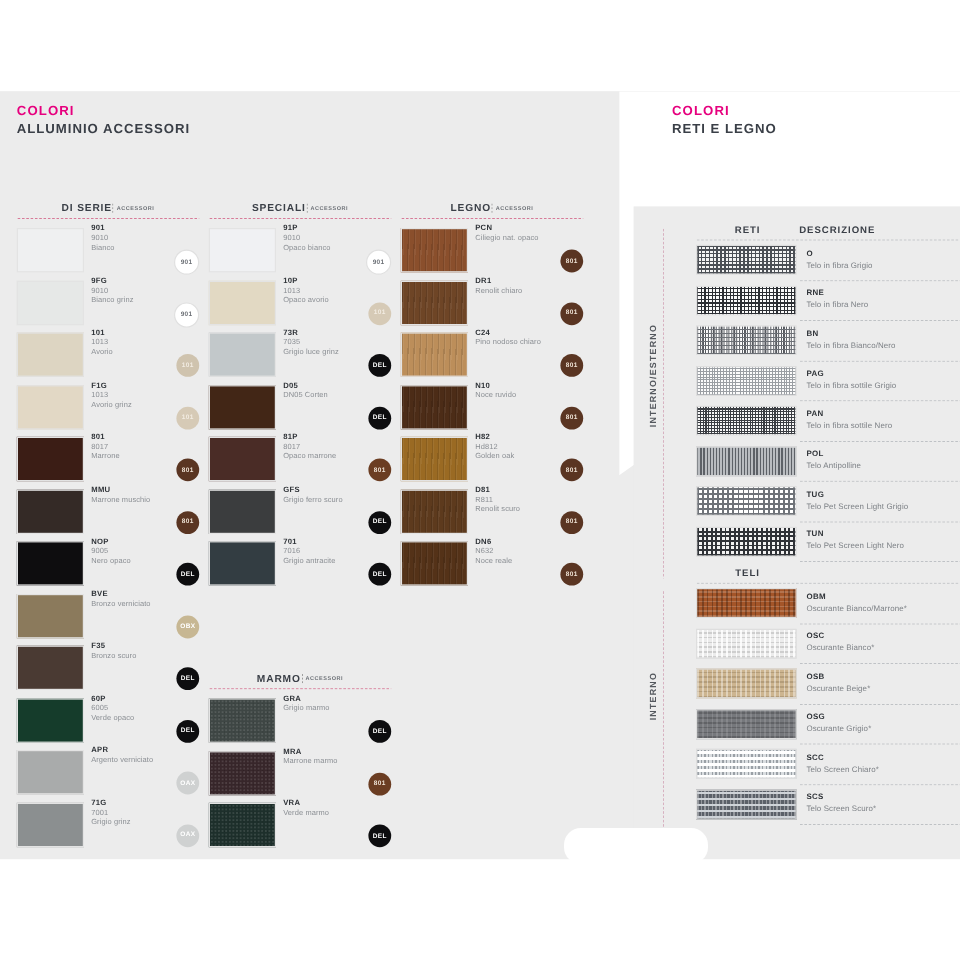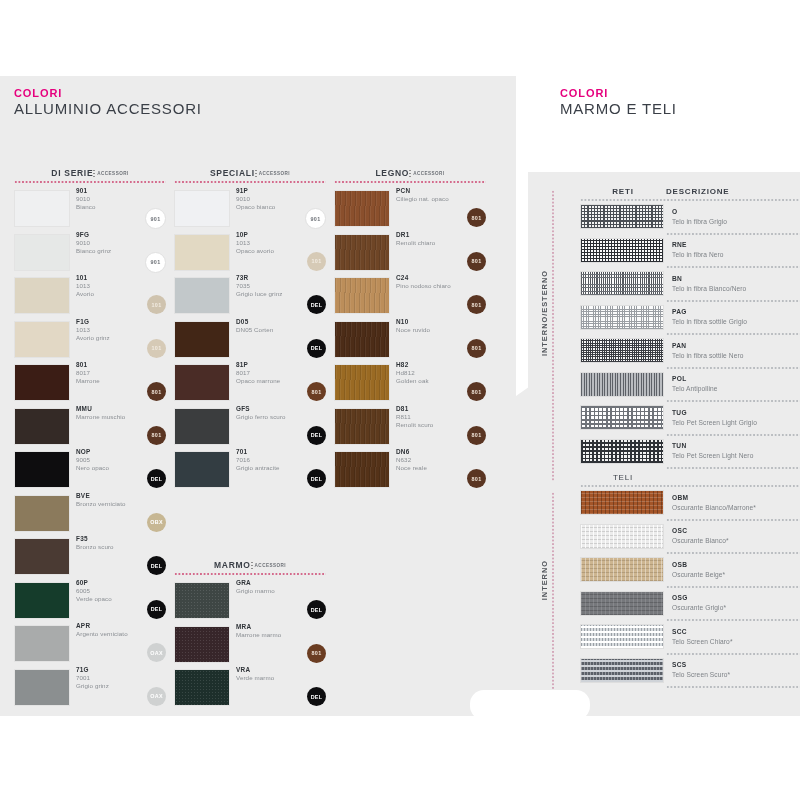--- a/index.html
+++ b/index.html
@@ -44,21 +44,21 @@
   #righthead{
     position:absolute;left:560px;top:86px;z-index:4;
   }
 
   
   .kicker{
     color:#e6007e;font-weight:bold;font-size:11px;letter-spacing:.9px;
     line-height:15px;
   }
   .title{
-    color:#3a3f47;font-weight:normal;font-size:15px;letter-spacing:.8px;
+    color:#3a3f47;font-weight:bold;font-size:11px;letter-spacing:.8px;
     line-height:15px;
   }
   #lefthead{position:absolute;left:14px;top:86px;z-index:4;}
 
   
   .col{position:absolute;z-index:4;}
   #col-serie{left:14px;top:164px;width:152px;}
   #col-spec{left:174px;top:164px;width:152px;}
   #col-legno{left:334px;top:164px;width:152px;}
   #col-marmo{left:174px;top:556px;width:152px;}
@@ -114,21 +114,21 @@
     height:2px;
     background-image:radial-gradient(#b9bcc0 45%, transparent 46%);
     background-size:3.6px 2px;background-repeat:repeat-x;
   }
   .rrow{display:flex;align-items:center;height:31.5px;}
   .rsw{width:84px;height:25px;border:1px solid #dedede;box-sizing:border-box;}
   .rtext{flex:1;padding-left:8px;}
   .rcode{font-size:6.6px;font-weight:bold;color:#2f3338;line-height:8.6px;letter-spacing:.3px;}
   .rdesc{font-size:6.6px;color:#7d8186;line-height:9px;letter-spacing:.1px;}
   .subhead{
-    text-align:center;width:86px;font-size:8px;font-weight:normal;
+    text-align:center;width:86px;font-size:8px;font-weight:bold;
     color:#3a3f47;letter-spacing:.8px;padding:4px 0 3px;
   }
   .vlabel{
     position:absolute;z-index:5;
     writing-mode:vertical-rl;transform:rotate(180deg);
     font-size:7.4px;font-weight:bold;color:#53575d;letter-spacing:1px;
   }
   .vdots{
     position:absolute;z-index:5;width:2px;
     background-image:radial-gradient(#d4a8ba 45%, transparent 46%);
@@ -248,21 +248,21 @@
   <div id="rightband"></div>
   <div id="notch"></div>
 
   <div id="lefthead">
     <div class="kicker">COLORI</div>
     <div class="title">ALLUMINIO ACCESSORI</div>
   </div>
 
   <div id="righthead">
     <div class="kicker">COLORI</div>
-    <div class="title">MARMO E TELI</div>
+    <div class="title">RETI E LEGNO</div>
   </div>
 
   <div class="col" id="col-serie">
       <div class="colhead">
         <div class="cname">DI SERIE</div>
         <div class="accwrap">
           <div class="accdots"></div>
           <div class="acclabel">ACCESSORI</div>
         </div>
       </div>

